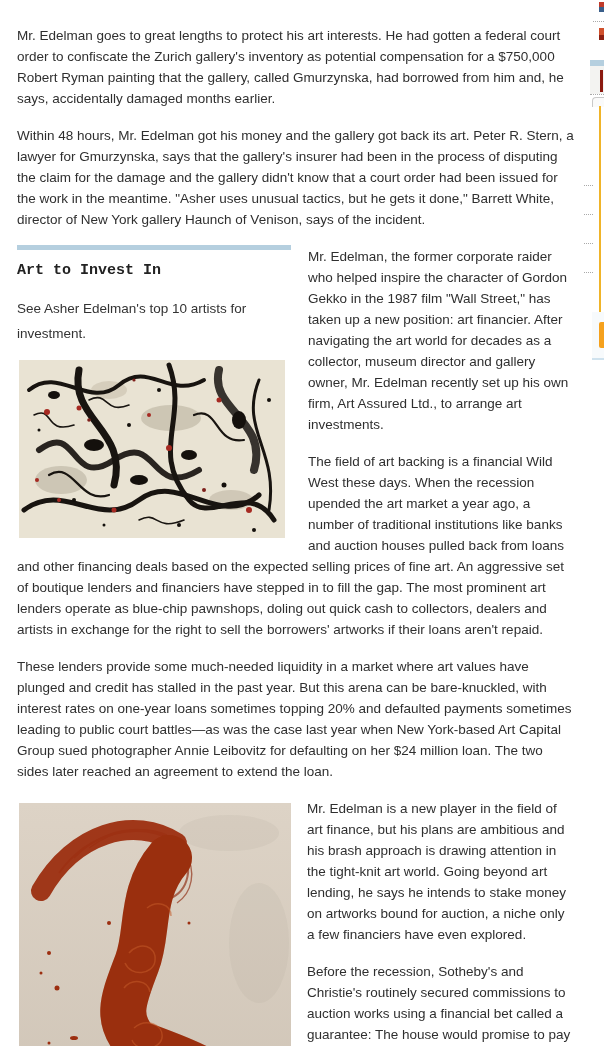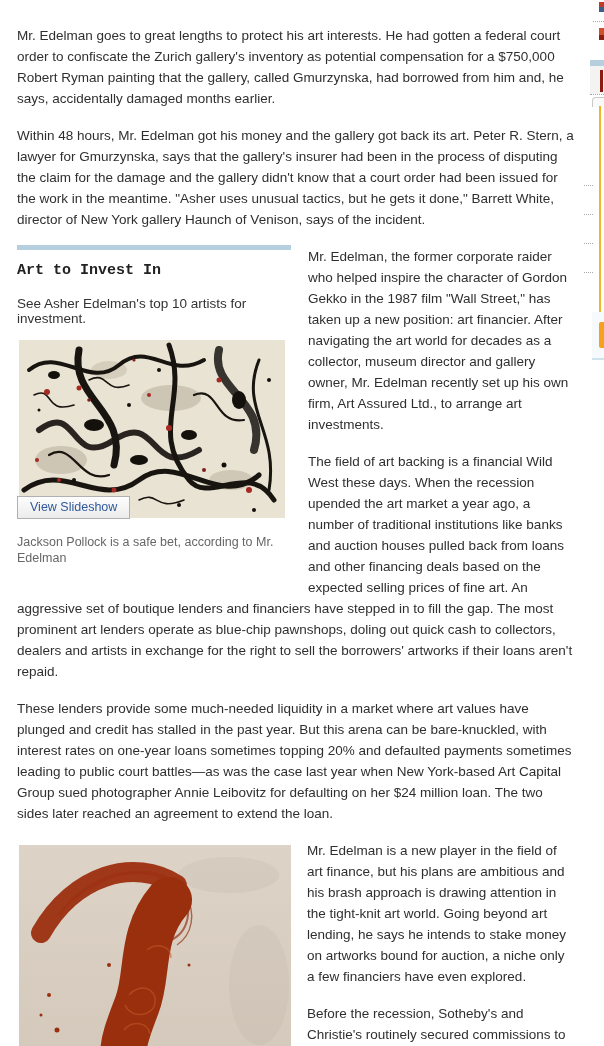--- a/index.html
+++ b/index.html
@@ -4,21 +4,21 @@
 <style>
   html,body{margin:0;padding:0;background:#fff;}
   .page{position:relative;width:604px;height:1046px;overflow:hidden;background:#fff;
         font-family:"Liberation Sans",sans-serif;font-size:13.5px;line-height:21px;color:#2f2f2f;}
   .content{padding:9px 29px 0 17px;}
   .content p{margin:16px 0 14px 0;}
   
   .inset{float:left;width:274px;margin:1px 17px 12px 0;}
   .inset-bar{height:5px;background:#b5cfdf;}
   .inset-title{font-size:15px;font-weight:bold;color:#222;margin:11px 0 5px 0;line-height:19px;font-family:Liberation Mono, monospace;}
-  .inset-teaser{font-size:13.5px;line-height:15px;color:#333;margin:0;}
+  .inset-teaser{font-size:13.5px;line-height:25px;color:#333;margin:0;}
   .inset-media{position:relative;margin-top:13px;}
   .inset-media svg{display:block;margin-left:2px;}
   .slideshow-btn{position:absolute;left:0;bottom:-1px;display:inline-block;
        background:linear-gradient(#fdfdfd,#ececec);border:1px solid #b0b0b0;
        color:#30599a;font-size:12.5px;line-height:15px;padding:3px 12px;cursor:pointer;
        font-family:"Liberation Sans",sans-serif;}
   .inset-caption{font-size:12.5px;line-height:16px;color:#666;margin:5px 0 0 0;}
   
   .photo2{float:left;width:272px;margin:7px 16px 10px 2px;}
   .photo2 svg{display:block;}
@@ -88,23 +88,21 @@
             <circle cx="200" cy="40" r="2.5"></circle>
               <circle cx="130" cy="55" r="2"></circle>
               <circle cx="18" cy="120" r="2"></circle>
           </g>
           <g fill="#7e1f1a">
             <circle cx="70" cy="60" r="1.8"></circle>
               <circle cx="185" cy="130" r="2"></circle>
               <circle cx="115" cy="20" r="1.6"></circle>
           </g>
         </svg>
-        <button class="slideshow-btn">View Slideshow</button>
       </div>
-      <p class="inset-caption">Jackson Pollock is a safe bet, according to Mr. Edelman</p>
     </div>
 
     <p>Mr. Edelman, the former corporate raider who helped inspire the character of Gordon Gekko in the 1987 film "Wall Street," has taken up a new position: art financier. After navigating the art world for decades as a collector, museum director and gallery owner, Mr. Edelman recently set up his own firm, Art Assured Ltd., to arrange art investments.</p>
     <p>The field of art backing is a financial Wild West these days. When the recession upended the art market a year ago, a number of traditional institutions like banks and auction houses pulled back from loans and other financing deals based on the expected selling prices of fine art. An aggressive set of boutique lenders and financiers have stepped in to fill the gap. The most prominent art lenders operate as blue-chip pawnshops, doling out quick cash to collectors, dealers and artists in exchange for the right to sell the borrowers' artworks if their loans aren't repaid.</p>
     <p>These lenders provide some much-needed liquidity in a market where art values have plunged and credit has stalled in the past year. But this arena can be bare-knuckled, with interest rates on one-year loans sometimes topping 20% and defaulted payments sometimes leading to public court battles—as was the case last year when New York-based Art Capital Group sued photographer Annie Leibovitz for defaulting on her $24 million loan. The two sides later reached an agreement to extend the loan.</p>
 
     <div class="photo2">
 
       <svg width="272" height="330" viewBox="0 0 272 330">
         <defs>

